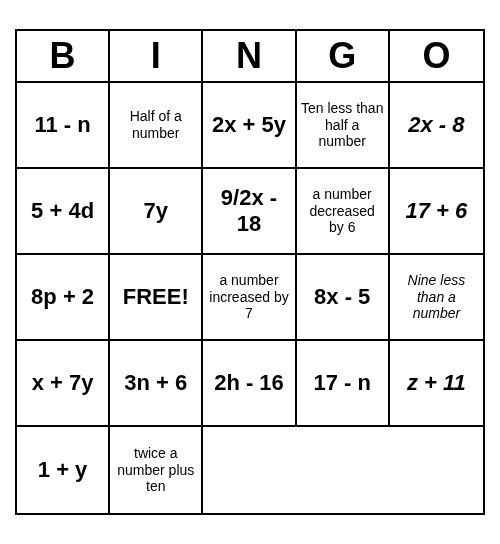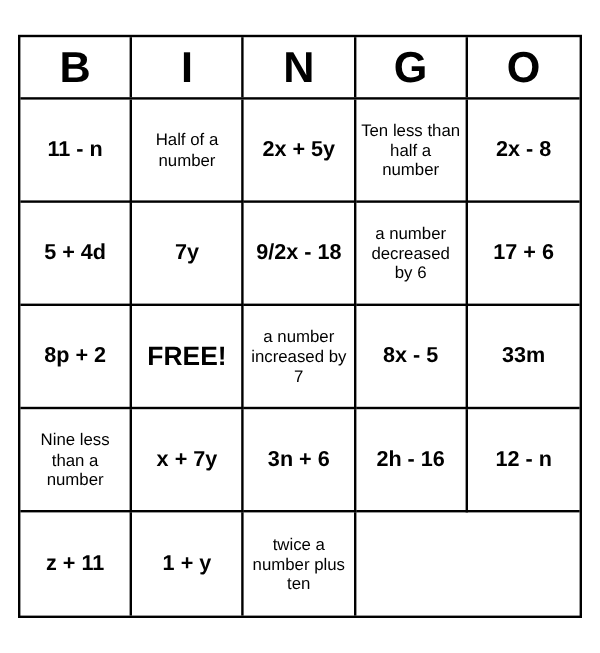--- a/index.html
+++ b/index.html
@@ -37,27 +37,28 @@
       grid-template-columns: repeat(5, 1fr);
       grid-template-rows: repeat(5, 86px);
     }
     .bingo-cell {
       border-right: 2px solid #000;
       border-bottom: 2px solid #000;
       display: flex;
       align-items: center;
       justify-content: center;
       text-align: center;
-      font-size: 18px;
+      font-size: 22px;
       font-weight: bold;
       padding: 4px;
       line-height: 1.2;
     }
     .bingo-cell:nth-child(5n) {
       border-right: none;
+      font-style: italic;
     }
     .bingo-grid > .bingo-cell:nth-child(n+21) {
       border-bottom: none;
     }
     .bingo-cell.small-text {
       font-size: 14px;
       font-weight: normal;
     }
     .bingo-cell.free {
       font-size: 22px;
@@ -83,23 +84,22 @@
       <div class="bingo-cell">2x - 8</div>
       <div class="bingo-cell">5 + 4d</div>
       <div class="bingo-cell">7y</div>
       <div class="bingo-cell">9/2x - 18</div>
       <div class="bingo-cell small-text">a number decreased by 6</div>
       <div class="bingo-cell">17 + 6</div>
       <div class="bingo-cell">8p + 2</div>
       <div class="bingo-cell free">FREE!</div>
       <div class="bingo-cell small-text">a number increased by 7</div>
       <div class="bingo-cell">8x - 5</div>
-      <div class="bingo-cell">33m</div>
       <div class="bingo-cell small-text">Nine less than a number</div>
       <div class="bingo-cell">x + 7y</div>
       <div class="bingo-cell">3n + 6</div>
       <div class="bingo-cell">2h - 16</div>
-      <div class="bingo-cell">12 - n</div>
+      <div class="bingo-cell">17 - n</div>
       <div class="bingo-cell">z + 11</div>
       <div class="bingo-cell">1 + y</div>
       <div class="bingo-cell small-text">twice a number plus ten</div>
     </div>
 </div>
 
 </body></html>

